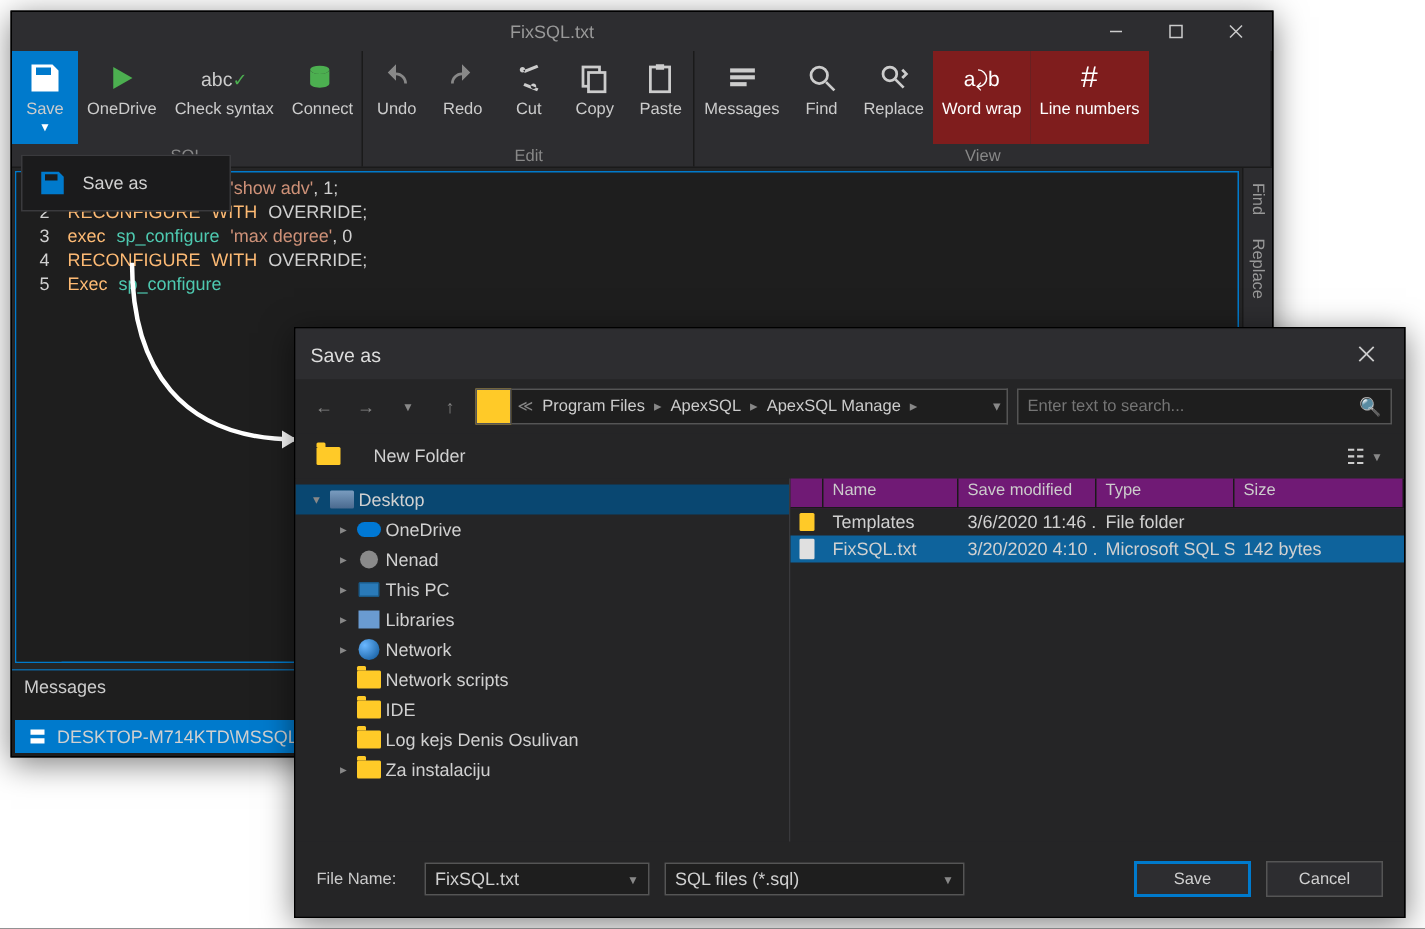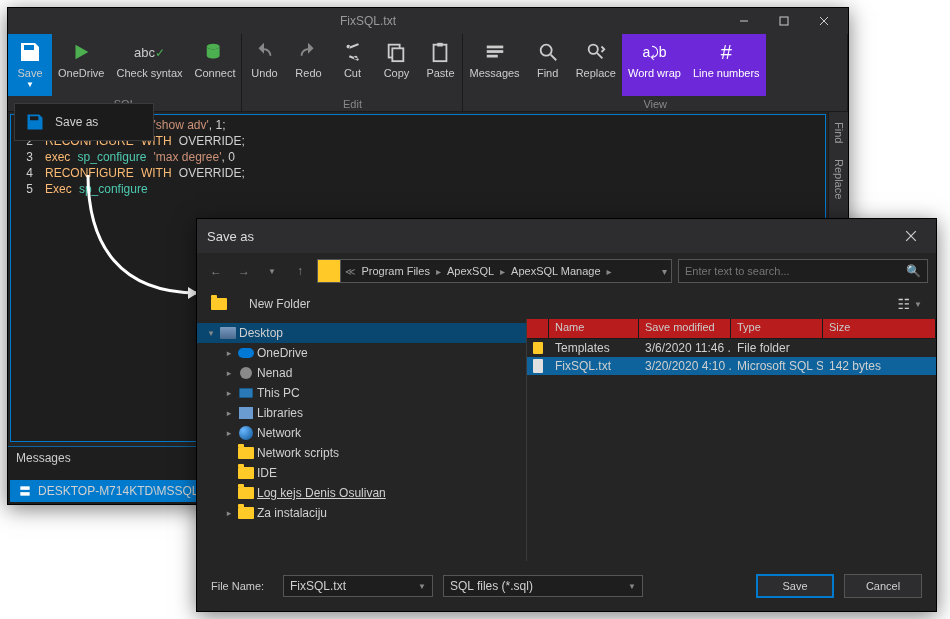--- a/index.html
+++ b/index.html
@@ -7,21 +7,21 @@
 .win{position:absolute;background:#252526;border:1px solid #000;box-shadow:0 4px 20px rgba(0,0,0,.5)}
 .main-win{left:7px;top:7px;width:842px;height:498px}
 .titlebar{height:26px;display:flex;align-items:center;padding:0 4px;background:#2d2d30}
 .titlebar .title{flex:1;text-align:center;color:#999}
 .wbtns{display:flex;gap:0}
 .wbtn{width:40px;height:26px;display:flex;align-items:center;justify-content:center;color:#ccc}
 .ribbon{display:flex;background:#2d2d30;border-bottom:1px solid #1a1a1a;height:78px}
 .rgroup{display:flex;flex-direction:column;border-right:1px solid #1a1a1a;padding:0}
 .rbuttons{display:flex;flex:1}
 .rbtn{display:flex;flex-direction:column;align-items:center;justify-content:flex-start;padding:4px 6px;min-width:44px;cursor:pointer;position:relative}
-.rbtn.active{background:#6d28d9}
+.rbtn.active{background:#7f1d1d}
 .rbtn.sel{background:#007acc}
 .ricon{width:28px;height:28px;display:flex;align-items:center;justify-content:center;font-size:20px;margin-bottom:1px}
 .rlabel{font-size:11px;text-align:center;line-height:12px;color:#ccc}
 .rgroup-label{text-align:center;font-size:11px;color:#888;padding:2px 0 1px}
 .dropdown{position:absolute;left:14px;top:103px;background:#1b1b1c;border:1px solid #3a3a3d;z-index:5;padding:2px;width:140px}
 .dropitem{display:flex;align-items:center;padding:4px 6px;gap:8px}
 .dropicon{width:24px;height:24px;display:flex;align-items:center;justify-content:center}
 .editor-wrap{display:flex;height:calc(100% - 26px - 78px - 60px)}
 .editor{flex:1;background:#1e1e1e;display:flex;position:relative;border:1px solid #007acc;margin:2px}
 .gutter{width:30px;background:#1e1e1e;text-align:right;padding:2px 8px 2px 2px;color:#5a7a9a;font-family:Consolas,monospace;font-size:12px;line-height:16px}
@@ -51,21 +51,21 @@
 .search-box input{flex:1;background:transparent;border:none;outline:none;color:#888;font-size:11px}
 .sa-toolbar{height:30px;display:flex;align-items:center;padding:0 14px;background:#252526;justify-content:space-between}
 .newfolder{display:flex;align-items:center;gap:22px;color:#ccc;font-size:11px}
 .sa-body{display:flex;height:calc(100% - 34px - 36px - 30px - 50px)}
 .tree{width:330px;background:#252526;border-right:1px solid #3a3a3d;overflow:auto;padding:4px 0}
 .tree-item{display:flex;align-items:center;height:20px;padding-left:8px;gap:2px;font-size:11px}
 .tree-item.sel{background:#094771}
 .tree-exp{width:12px;text-align:center;color:#888;font-size:9px}
 .tree-icon{width:18px;height:16px;display:flex;align-items:center;justify-content:center}
 .filelist{flex:1;background:#252526;display:flex;flex-direction:column}
-.fl-header{height:20px;display:flex;background:#b91c1c;border-bottom:1px solid #1a1a1a}
+.fl-header{height:20px;display:flex;background:#701a75;border-bottom:1px solid #1a1a1a}
 .fl-col{padding:2px 6px;font-size:11px;color:#ccc;border-right:1px solid #1a1a1a}
 .fl-row{height:18px;display:flex;align-items:center;font-size:11px}
 .fl-row.sel{background:#0e639c}
 .fl-cell{padding:0 6px;display:flex;align-items:center;gap:4px;overflow:hidden;white-space:nowrap}
 .sa-footer{height:50px;display:flex;align-items:center;padding:0 14px;gap:10px;background:#252526}
 .sa-label{font-size:11px;color:#ccc;width:62px}
 .sa-input{height:22px;background:#1e1e1e;border:1px solid #555;padding:0 6px;color:#ddd;font-size:11px;display:flex;align-items:center;justify-content:space-between}
 .sa-btn{width:78px;height:24px;display:flex;align-items:center;justify-content:center;background:#2d2d30;border:1px solid #555;font-size:11px;cursor:pointer}
 .sa-btn.primary{border:2px solid #007acc}
 .arrow-connector{position:absolute;left:80px;top:175px;width:130px;height:130px;z-index:3;pointer-events:none}
@@ -386,21 +386,21 @@
           </span>
           <span>Network scripts</span>
         </div>
         <div class="tree-item" style="padding-left: 26px;">
           <span class="tree-exp"></span>
           <span class="tree-icon">
             <div class="folder-icon"></div>
           </span>
           <span>IDE</span>
         </div>
-        <div class="tree-item" style="padding-left: 26px; text-decoration: underline;">
+        <div class="tree-item" style="padding-left: 26px;">
           <span class="tree-exp"></span>
           <span class="tree-icon">
             <div class="folder-icon"></div>
           </span>
           <span>Log kejs Denis Osulivan</span>
         </div>
         <div class="tree-item" style="padding-left: 26px;">
           <span class="tree-exp">▸</span>
           <span class="tree-icon">
             <div class="folder-icon"></div>

